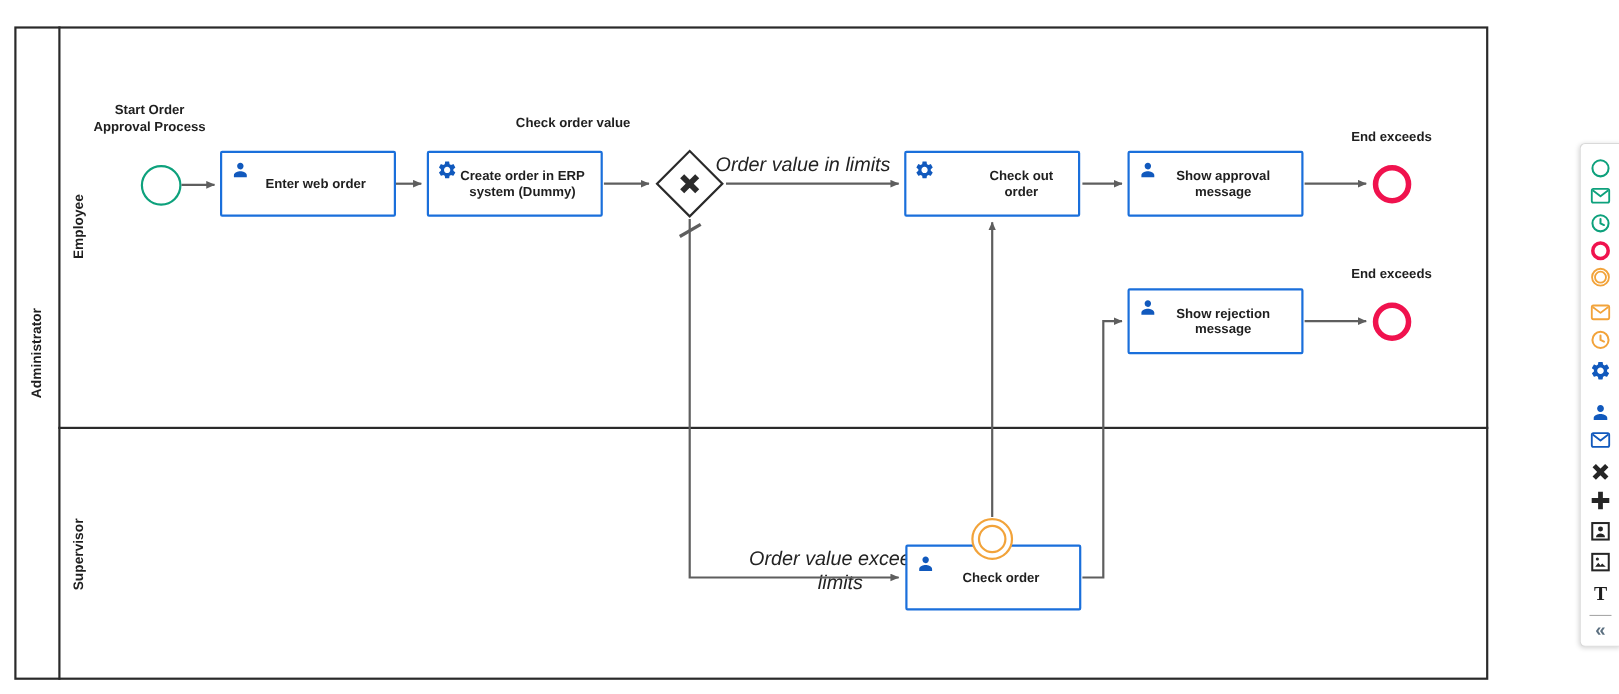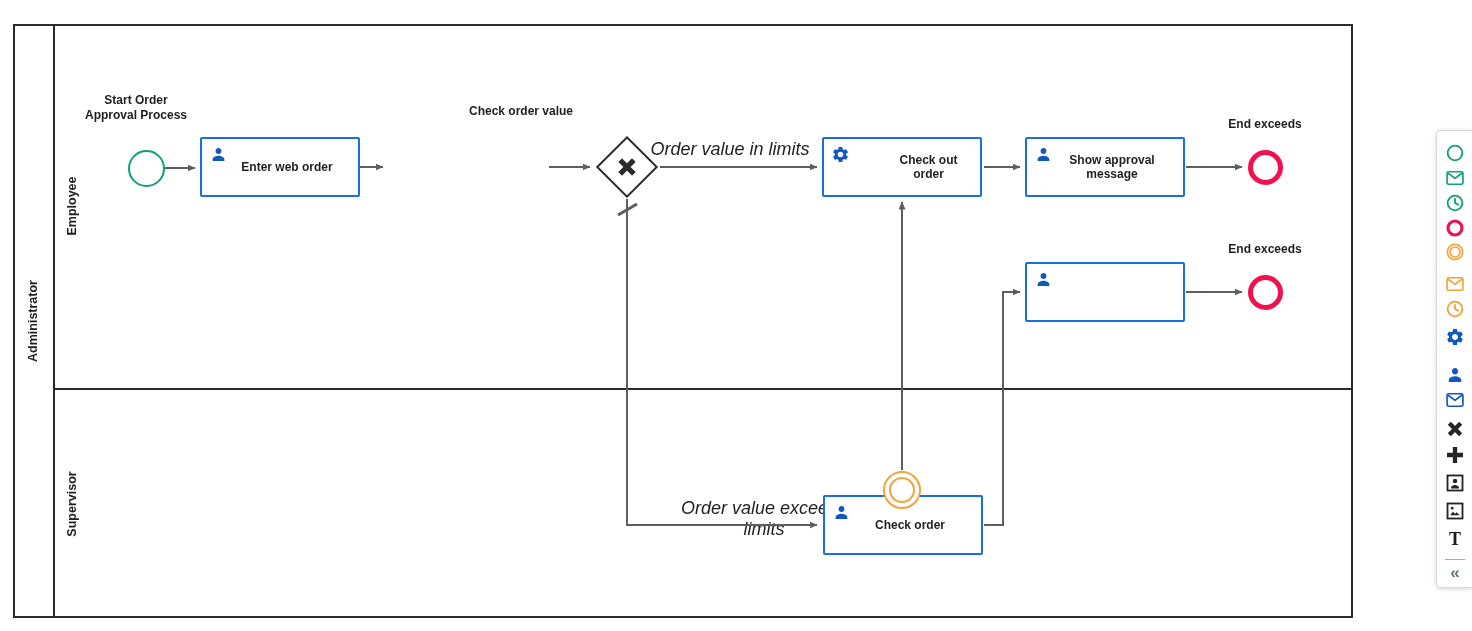--- a/index.html
+++ b/index.html
@@ -143,36 +143,43 @@
   <svg class="gateway-x">
       <use href="#sym-x"></use>
     </svg>
 
   <div class="task" style="left:200px;top:137px;">
     <svg class="task-icon">
         <use href="#sym-person"></use>
       </svg>
     <span class="task-label">Enter web order</span>
   </div>
+  <div class="task" style="left:388px;top:137px;">
+    <svg class="task-icon">
+        <use href="#sym-gear"></use>
+      </svg>
+    <span class="task-label">Create order in ERP system (Dummy)</span>
+  </div>
   <div class="task" style="left:822px;top:137px;padding-left:39px;">
     <svg class="task-icon">
         <use href="#sym-gear"></use>
       </svg>
     <span class="task-label">Check out order</span>
   </div>
   <div class="task" style="left:1025px;top:137px;">
     <svg class="task-icon">
         <use href="#sym-person"></use>
       </svg>
     <span class="task-label">Show approval message</span>
   </div>
   <div class="task" style="left:1025px;top:262px;">
     <svg class="task-icon">
         <use href="#sym-person"></use>
       </svg>
+    <span class="task-label">Show rejection message</span>
   </div>
   <div class="task" style="left:823px;top:495px;">
     <svg class="task-icon">
         <use href="#sym-person"></use>
       </svg>
     <span class="task-label">Check order</span>
   </div>
 
   <div class="flabel" style="left:81px;top:93px;width:110px;">Start Order Approval Process</div>
   <div class="flabel" style="left:446px;top:104px;width:150px;">Check order value</div>

